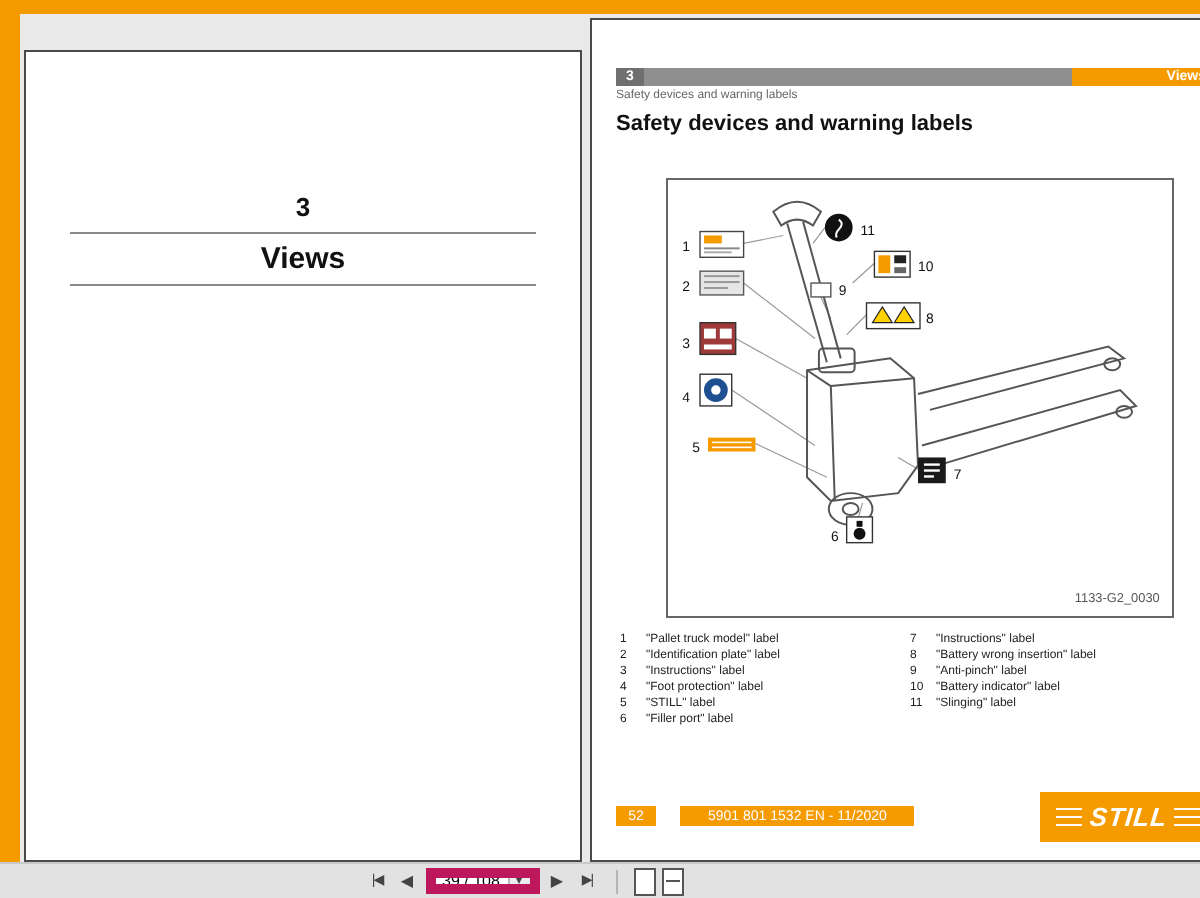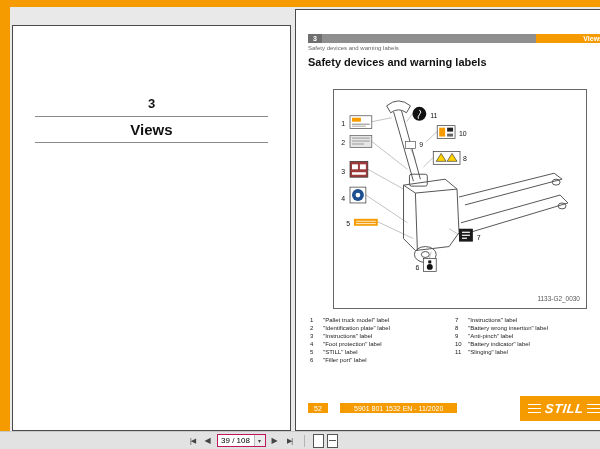--- a/index.html
+++ b/index.html
@@ -45,21 +45,21 @@
   .foot-code{position:absolute;top:393px;left:44px;height:10px;background:#f59b00;color:#fff;font-size:7px;display:flex;align-items:center;padding:0 14px;}
   .still-logo{position:absolute;top:386px;right:4px;width:88px;height:25px;background:#f59b00;display:flex;align-items:center;justify-content:center;gap:4px;}
   .logo-lines{width:13px;height:9px;background:repeating-linear-gradient(to bottom,#fff 0,#fff 1px,transparent 1px,transparent 4px);}
   .logo-word{color:#fff;font-size:13px;font-weight:bold;font-style:italic;letter-spacing:.5px;transform:skewX(-6deg);}
 
   
   .toolbar{position:absolute;left:0;bottom:0;width:600px;height:18px;background:#e2e2e2;border-top:1px solid #c9c9c9;display:flex;align-items:center;justify-content:center;box-sizing:border-box;}
   .tb-group{display:flex;align-items:center;gap:3px;position:relative;left:-38px;}
   .tb-btn{min-width:12px;text-align:center;color:#444;font-size:8px;cursor:pointer;line-height:14px;user-select:none;}
   .tb-btn.small{font-size:7px;letter-spacing:-1px;}
-  .page-combo{display:flex;align-items:stretch;border:1px solid #be185d;background:#fff;height:13px;box-sizing:border-box;}
+  .page-combo{display:flex;align-items:stretch;border:5px solid #be185d;background:#fff;height:13px;box-sizing:border-box;}
   .page-combo input{width:36px;border:none;outline:none;font-size:8px;text-align:center;padding:0;font-family:inherit;background:#fff;}
   .combo-arrow{width:10px;background:#ececec;border-left:1px solid #bbb;font-size:6px;color:#444;display:flex;align-items:center;justify-content:center;cursor:pointer;}
   .tb-sep{width:1px;height:12px;background:#b5b5b5;margin:0 5px;}
   .vicon{width:9px;height:12px;border:1px solid #555;background:#fff;position:relative;cursor:pointer;}
   .vicon.continuous::after{content:"";position:absolute;left:1px;right:1px;top:5px;border-top:1px solid #555;}
 </style>
 </head>
 <body>
 
 <div class="canvas">

